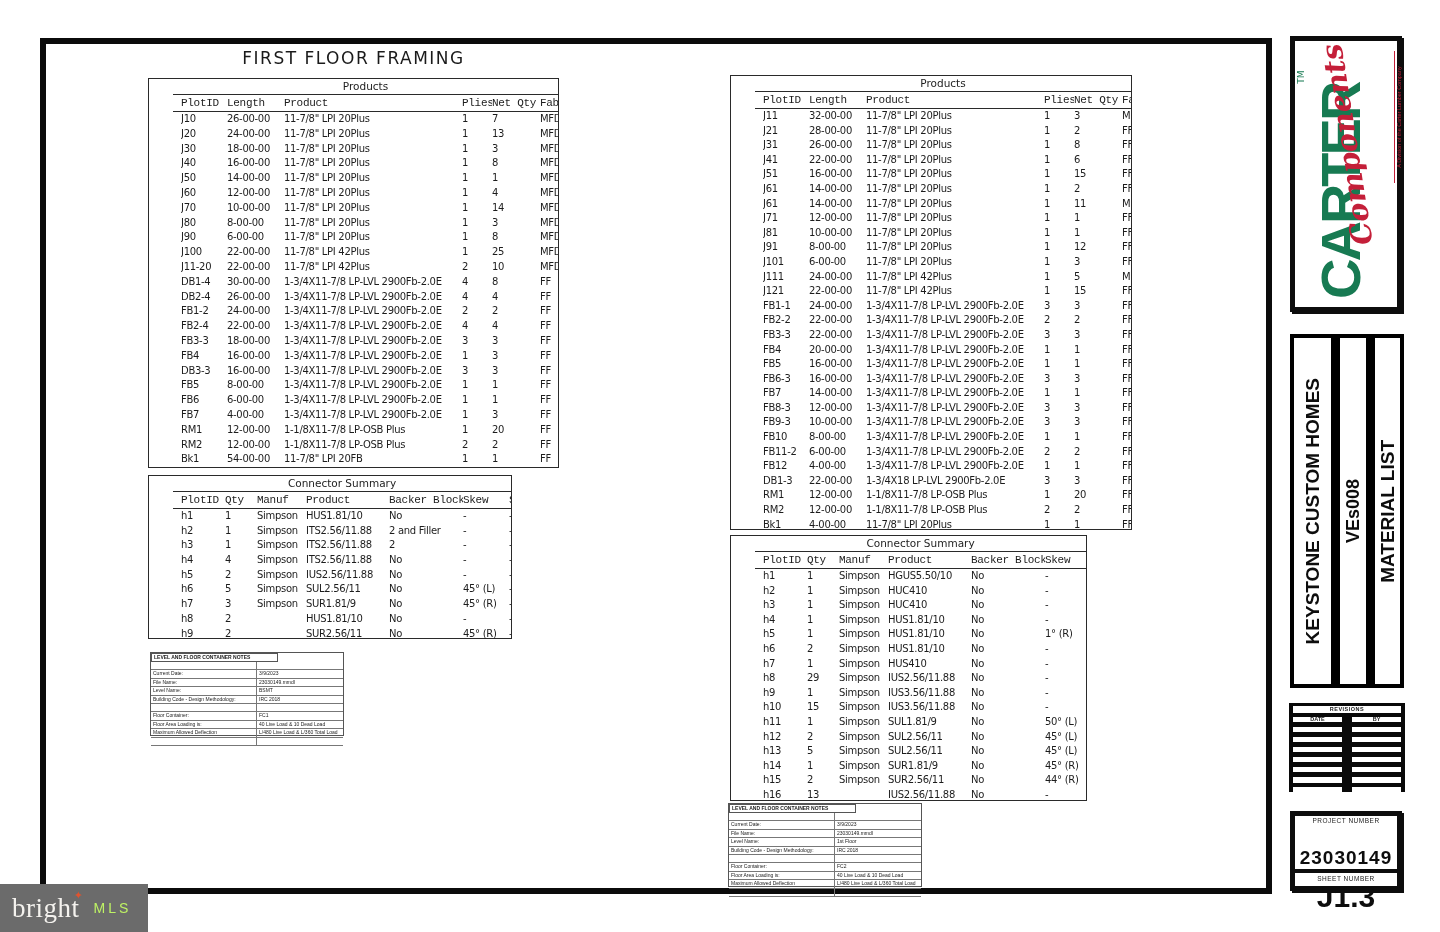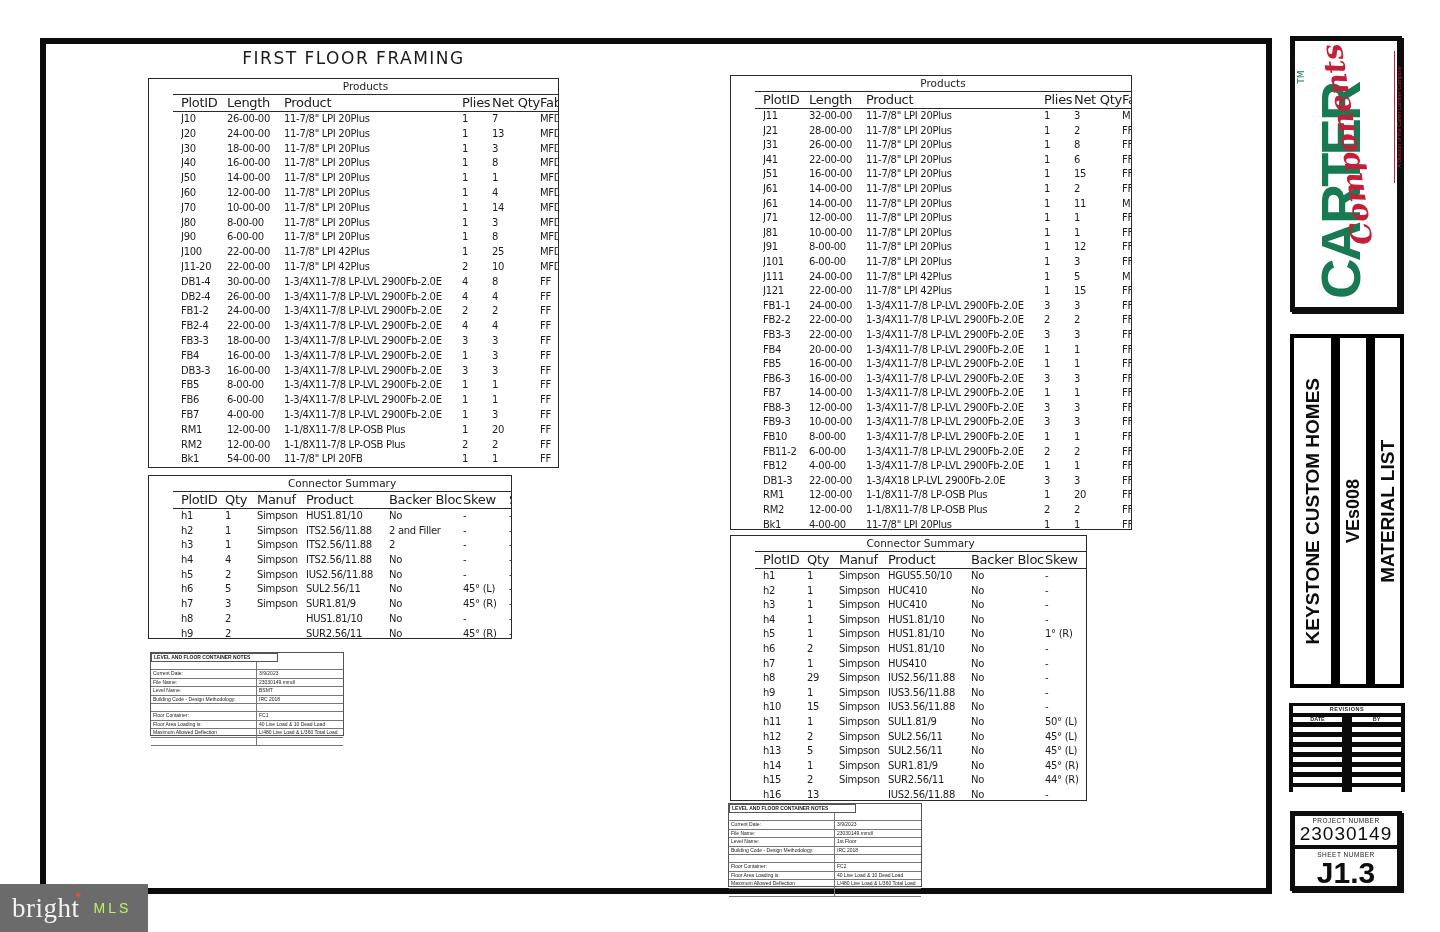--- a/index.html
+++ b/index.html
@@ -8,21 +8,21 @@
   
   #main-border{position:absolute;left:40px;top:38px;width:1232px;height:856px;
                border:6px solid #0b0b0b;box-sizing:border-box;}
   
   .floor-title{position:absolute;text-align:center;font-size:17px;letter-spacing:1.5px;
                color:#1a1a1a;font-weight:500;}
   
   .dtable{position:absolute;border:1.5px solid #2a2a2a;background:#fff;box-sizing:border-box;
           font-size:10px;color:#1c1c1c;padding-left:24px;}
   .ttitle{text-align:center;border-bottom:1px solid #2a2a2a;height:15px;line-height:15px;font-size:10.5px;}
-  .thead .trow{border-bottom:1px solid #2a2a2a;height:16px;line-height:16px;font-size:13px;}
+  .thead .trow{border-bottom:1px solid #2a2a2a;height:16px;line-height:16px;font-size:11px;font-family:Liberation Mono, monospace;}
   .trow{display:grid;padding-left:8px;white-space:nowrap;}
   .tcell{overflow:hidden;letter-spacing:-0.3px;}
   .t-fp .trow,.t-sp .trow{grid-template-columns:46px 57px 178px 30px 48px 1fr;}
   .t-fc .trow,.t-sc .trow{grid-template-columns:44px 32px 49px 83px 74px 46px 1fr;}
   .t-fp .tbody .trow{height:14.8px;line-height:14.8px;}
   .t-sp .tbody .trow{height:14.6px;line-height:14.6px;}
   .t-fc .tbody .trow{height:14.7px;line-height:14.7px;}
   .t-sc .tbody .trow{height:14.6px;line-height:14.6px;}
   
   .ntable{position:absolute;border:1px solid #555;background:#fff;box-sizing:border-box;
@@ -64,22 +64,22 @@
              letter-spacing:0.5px;color:#222;margin-bottom:4px;font-weight:bold;}
   .rev-cols{display:flex;gap:10px;}
   .rev-col{flex:1;}
   .rstripe{background:#fff;height:5.5px;margin-bottom:4.6px;font-size:5.5px;line-height:5.5px;
            text-align:center;color:#222;font-weight:bold;}
   
   #project-box{position:absolute;left:1290px;top:811px;width:112px;height:80px;
                border:5px solid #0d0d0d;box-sizing:border-box;background:#fff;
                font-family:"Liberation Sans",sans-serif;text-align:center;box-shadow:2px 2px 0 #0d0d0d;}
   .pn-label{font-size:6.5px;letter-spacing:0.5px;padding-top:1px;color:#222;}
-  .pn-value{font-size:19px;font-weight:normal;letter-spacing:1px;line-height:20px;color:#0d0d0d;
-            border-bottom:4px solid #0d0d0d;padding-bottom:1px;}
+  .pn-value{font-size:19px;font-weight:bold;letter-spacing:1px;line-height:20px;color:#0d0d0d;
+            border-bottom:4px solid #0d0d0d;padding-bottom:1px;margin-top:24px;}
   .sn-label{font-size:6.5px;letter-spacing:0.5px;padding-top:2px;color:#222;}
   .sn-value{font-size:30px;font-weight:bold;line-height:30px;color:#0d0d0d;}
   
   #brightmls{position:absolute;left:0;top:884px;width:148px;height:48px;background:#6b6b6b;
              z-index:5;display:flex;align-items:center;padding-left:12px;box-sizing:border-box;}
   #bright-word{position:relative;font-family:"Liberation Serif",serif;font-size:27px;color:#f4f2ee;
                letter-spacing:0.5px;}
   #bright-star{position:absolute;right:-4px;top:-4px;font-size:11px;color:#e0532f;}
   #bright-tm{position:absolute;right:-10px;top:-6px;font-size:5px;color:#cfcfcf;}
   #mls-word{font-family:"Liberation Sans",sans-serif;font-size:14px;color:#bef264;

